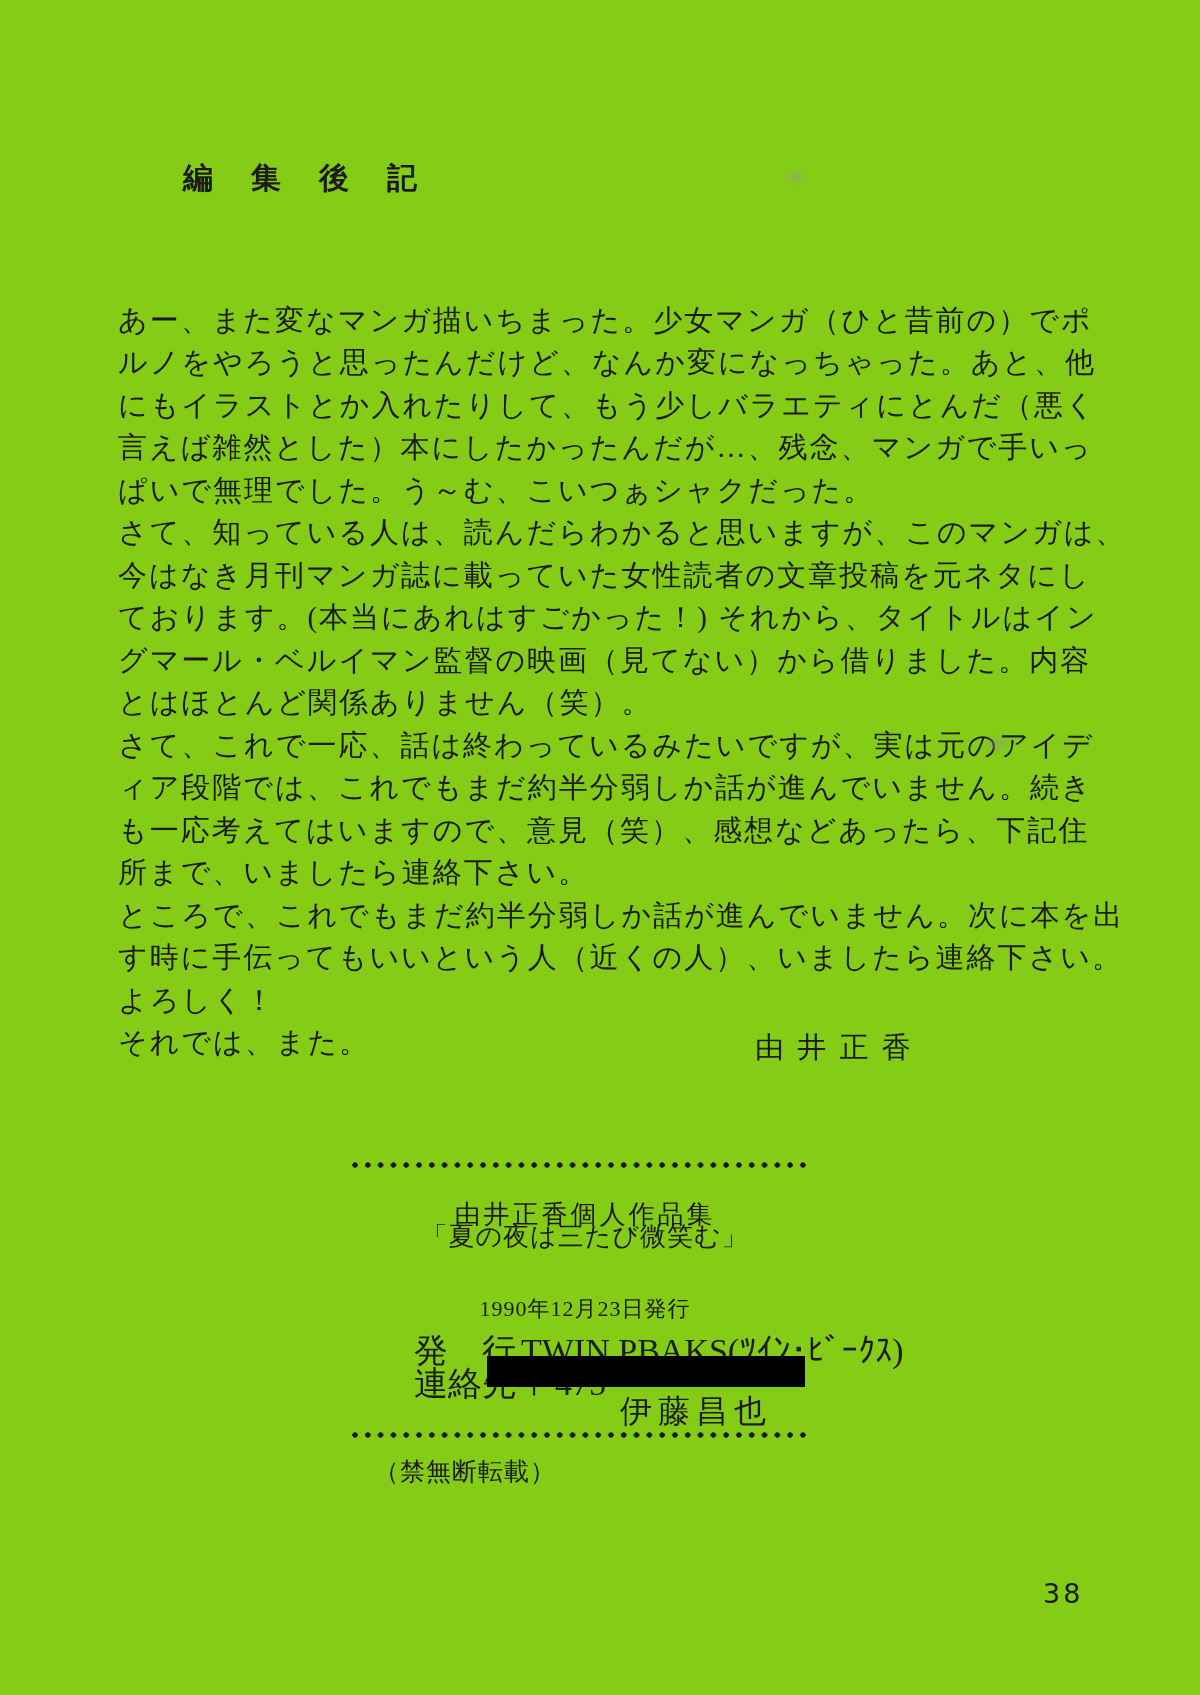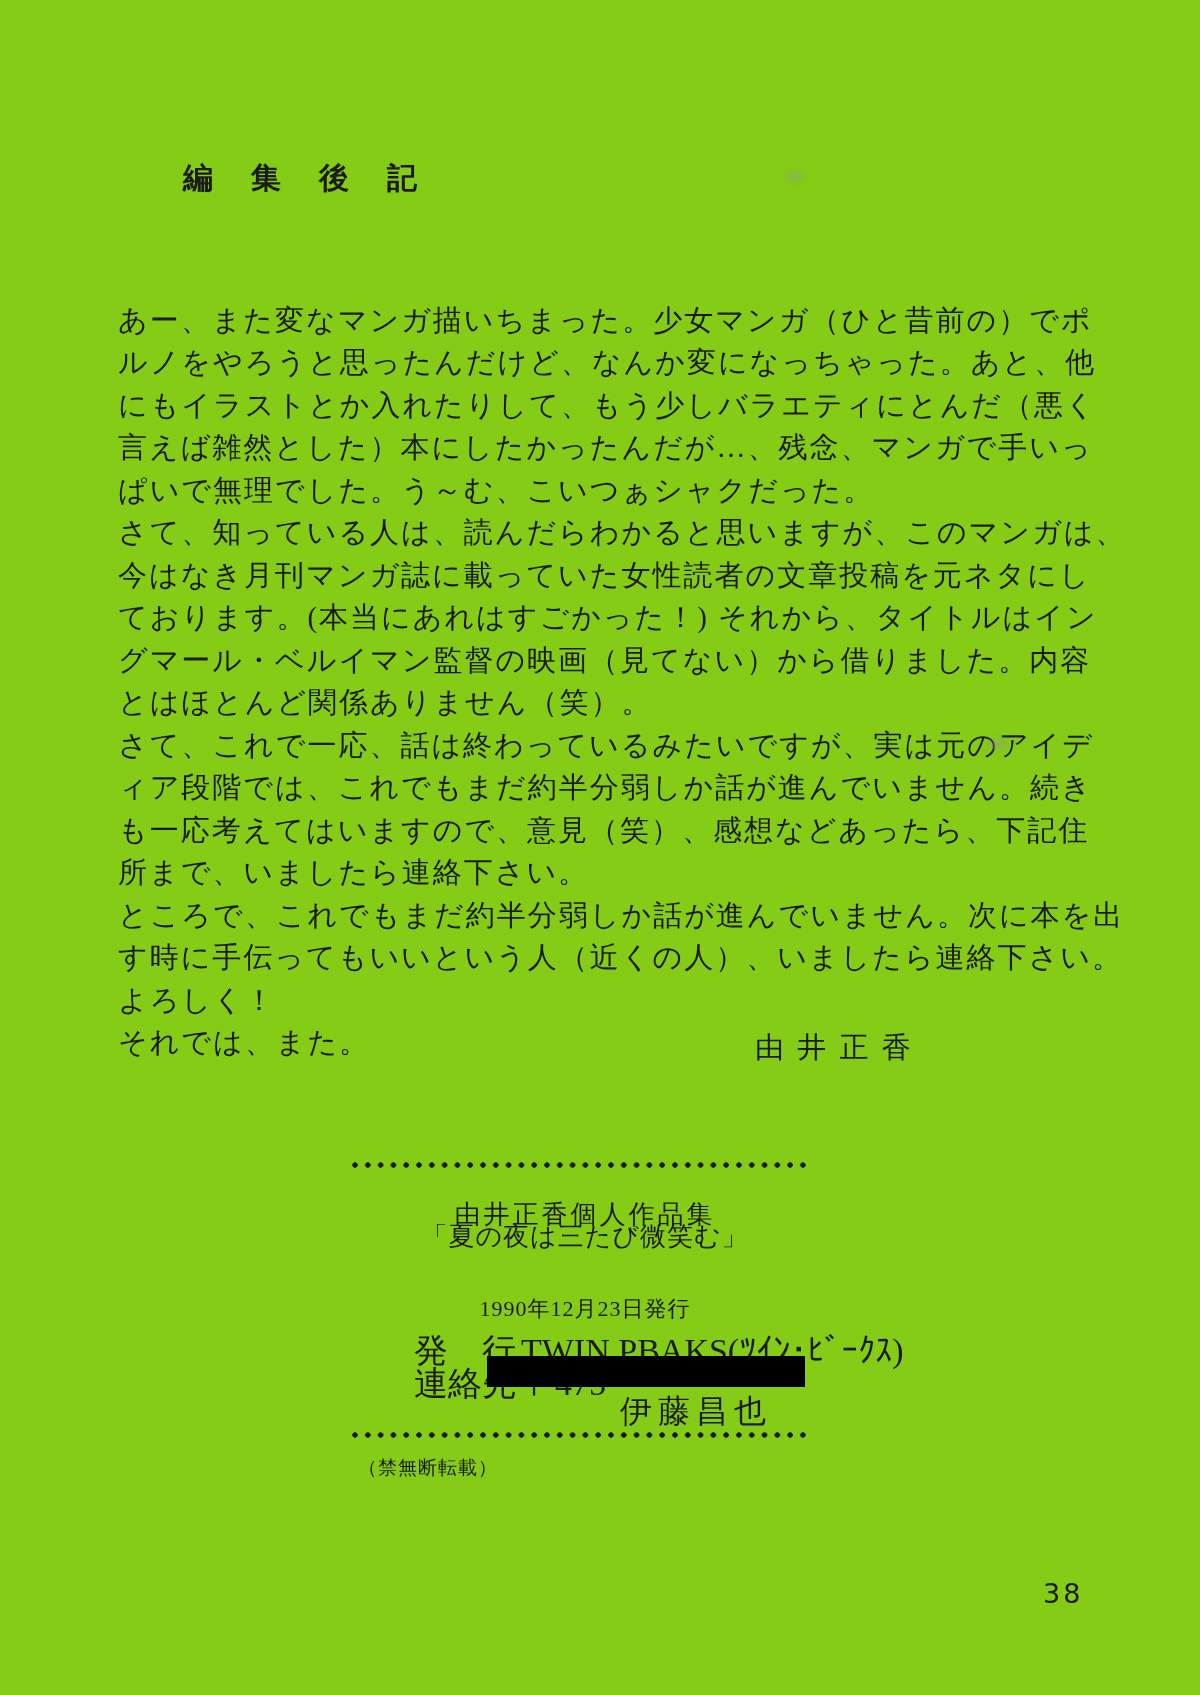--- a/index.html
+++ b/index.html
@@ -47,22 +47,22 @@
     position:absolute;left:487px;top:1356px;width:318px;height:31px;
     background:#000;
   }
   .contact-name{
     position:absolute;left:620px;top:1390px;
     font-size:32px;letter-spacing:6px;white-space:pre;
   }
   .dotted-1{top:1162px;}
   .dotted-2{top:1432px;}
   .reprint{
-    position:absolute;left:358px;top:1455px;
-    font-size:19px;letter-spacing:1px;white-space:pre;
+    position:absolute;left:374px;top:1455px;
+    font-size:25px;letter-spacing:1px;white-space:pre;
   }
   .page-number{
     position:absolute;left:1043px;top:1578px;
     font-family:"DejaVu Sans","Liberation Sans",sans-serif;
     font-weight:normal;font-size:27px;letter-spacing:3px;
   }
   .scan-smudge{
     position:absolute;border-radius:50%;
     background:rgba(150,150,150,0.35);
     filter:blur(2px);

